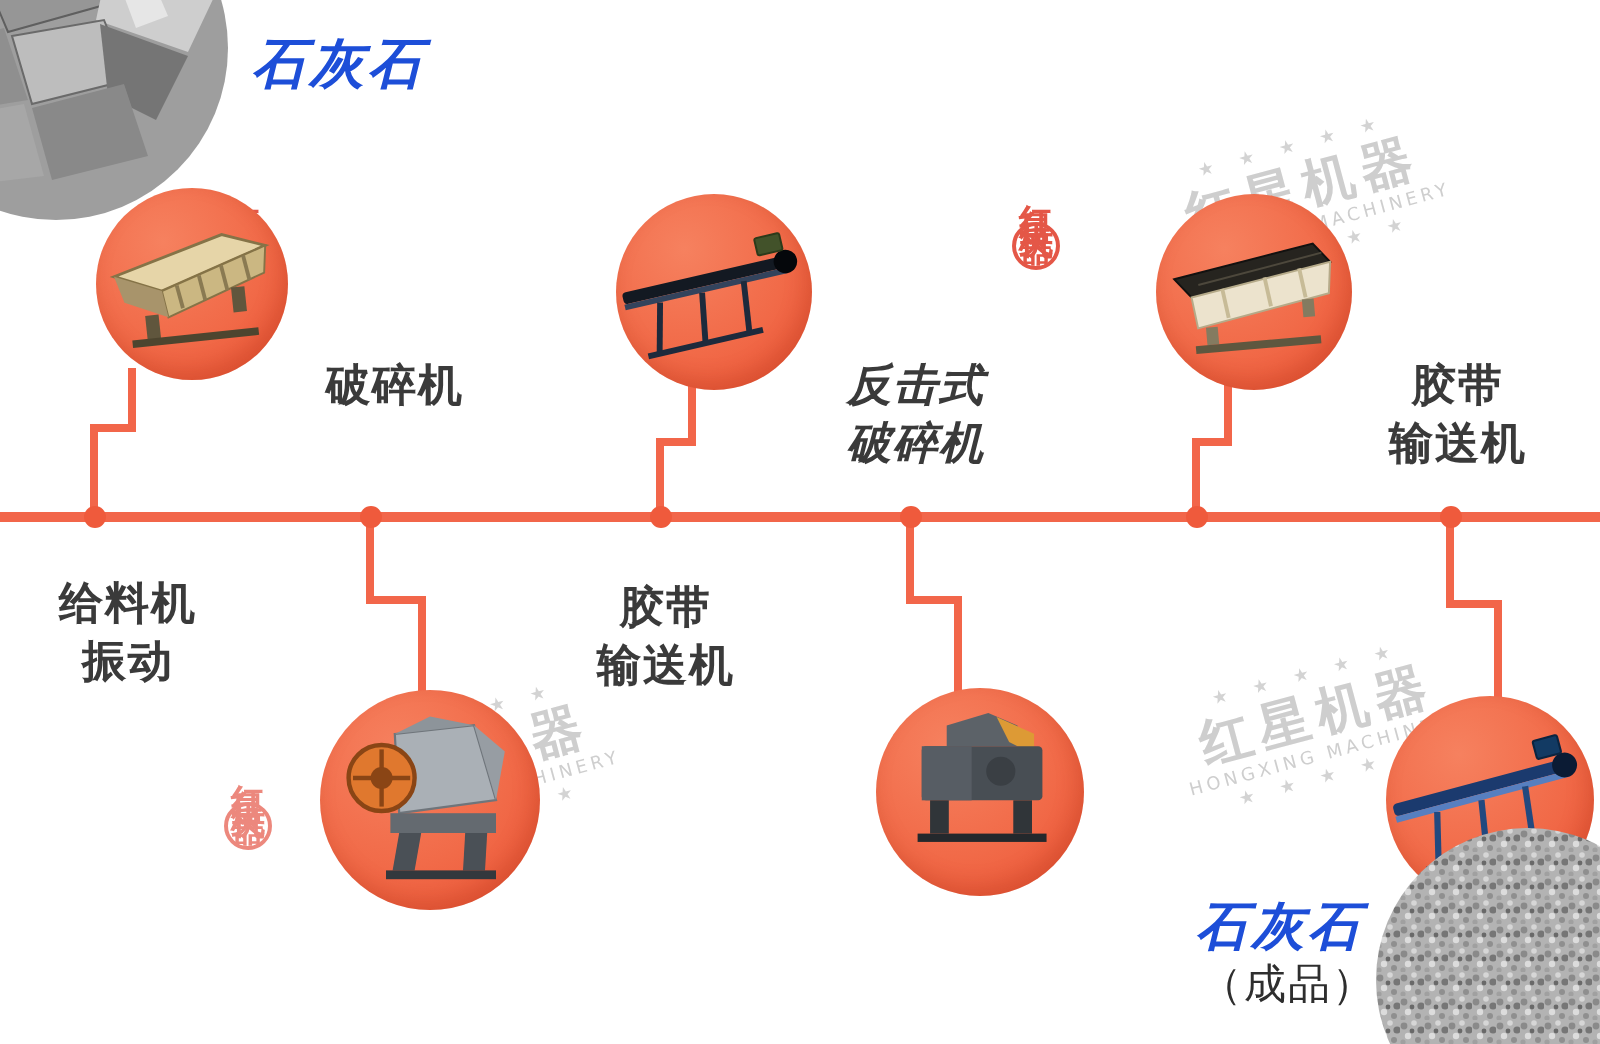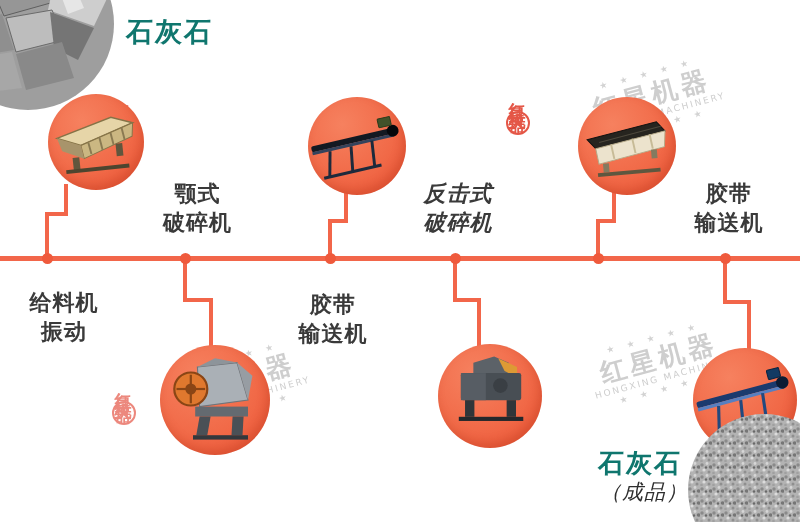--- a/index.html
+++ b/index.html
@@ -16,21 +16,21 @@
     background:radial-gradient(circle at 35% 28%, #f6815f 0%, #f16a48 55%, #ec5335 100%);
     box-shadow:inset -3px -5px 10px rgba(160,40,10,.25);
   }
   .node svg { position:absolute; inset:0; width:100%; height:100%; }
   .node-label {
     position:absolute; text-align:center; color:#3a3a3a;
     font-size:22px; line-height:29px; font-weight:700; letter-spacing:1px;
   }
   .photo { position:absolute; border-radius:50%; overflow:hidden; }
   .photo svg { width:100%; height:100%; display:block; }
-  .title { position:absolute; color:#0f766e; font-weight:700; font-size:27px; letter-spacing:2px; }
+  .title { position:absolute; color:#1d4ed8; font-weight:700; font-size:27px; letter-spacing:2px;font-style:italic; }
   .subtitle { position:absolute; color:#2e2e2e; font-size:21px; letter-spacing:1px; }
   .t-center { text-align:center; }
   
   .wm { position:absolute; color:#c9c9c9; text-align:center; transform:rotate(-15deg); opacity:.9; }
   .wm .stars { font-size:9px; letter-spacing:5px; color:#cfcfcf; line-height:11px; }
   .wm .cn { font-size:26px; font-weight:700; letter-spacing:4px; line-height:30px; }
   .wm .en { font-size:9px; letter-spacing:2px; line-height:11px; }
   
   .stamp { position:absolute; color:#e03a28; opacity:.85; text-align:center; }
   .stamp .vtext { writing-mode:vertical-rl; text-orientation:upright; font-size:17px; font-weight:700; letter-spacing:5px; margin:0 auto; }
@@ -228,38 +228,37 @@
         <rect x="12" y="73" width="60" height="3" fill="#16325e"></rect>
       </g>
     </svg>
   </div>
 
   <div class="node-label" style="left:12px; top:288px; width:104px;">
     <div>给料机</div>
     <div>振动</div>
   </div>
   <div class="node-label" style="left:150px; top:179px; width:95px;">
-    <div>颚式</div>
     <div>破碎机</div>
   </div>
   <div class="node-label" style="left:284px; top:290px; width:98px;">
     <div>胶带</div>
     <div>输送机</div>
   </div>
   <div class="node-label" style="left:404px; top:179px; width:108px;font-style:italic;">
     <div>反击式</div>
     <div>破碎机</div>
   </div>
   <div class="node-label" style="left:680px; top:179px; width:98px;">
     <div>胶带</div>
     <div>输送机</div>
   </div>
 
   <div class="title t-center" style="left:592px; top:446px; width:96px; font-size:26px;">石灰石</div>
-  <div class="subtitle t-center" style="left:592px; top:478px; width:104px;font-style:italic;">（成品）</div>
+  <div class="subtitle t-center" style="left:592px; top:478px; width:104px;">（成品）</div>
 
   <div class="photo" style="left:688px; top:414px; width:152px; height:152px;">
     <svg viewBox="0 0 152 152">
       <defs>
         <pattern id="grit" width="12" height="12" patternUnits="userSpaceOnUse">
           <rect width="12" height="12" fill="#b3b3b3"></rect>
           <circle cx="2" cy="3" r="1.7" fill="#8a8a8a"></circle>
           <circle cx="7" cy="1.5" r="1.4" fill="#d6d6d6"></circle>
           <circle cx="10.5" cy="5" r="1.8" fill="#767676"></circle>
           <circle cx="4" cy="8" r="1.6" fill="#dcdcdc"></circle>

